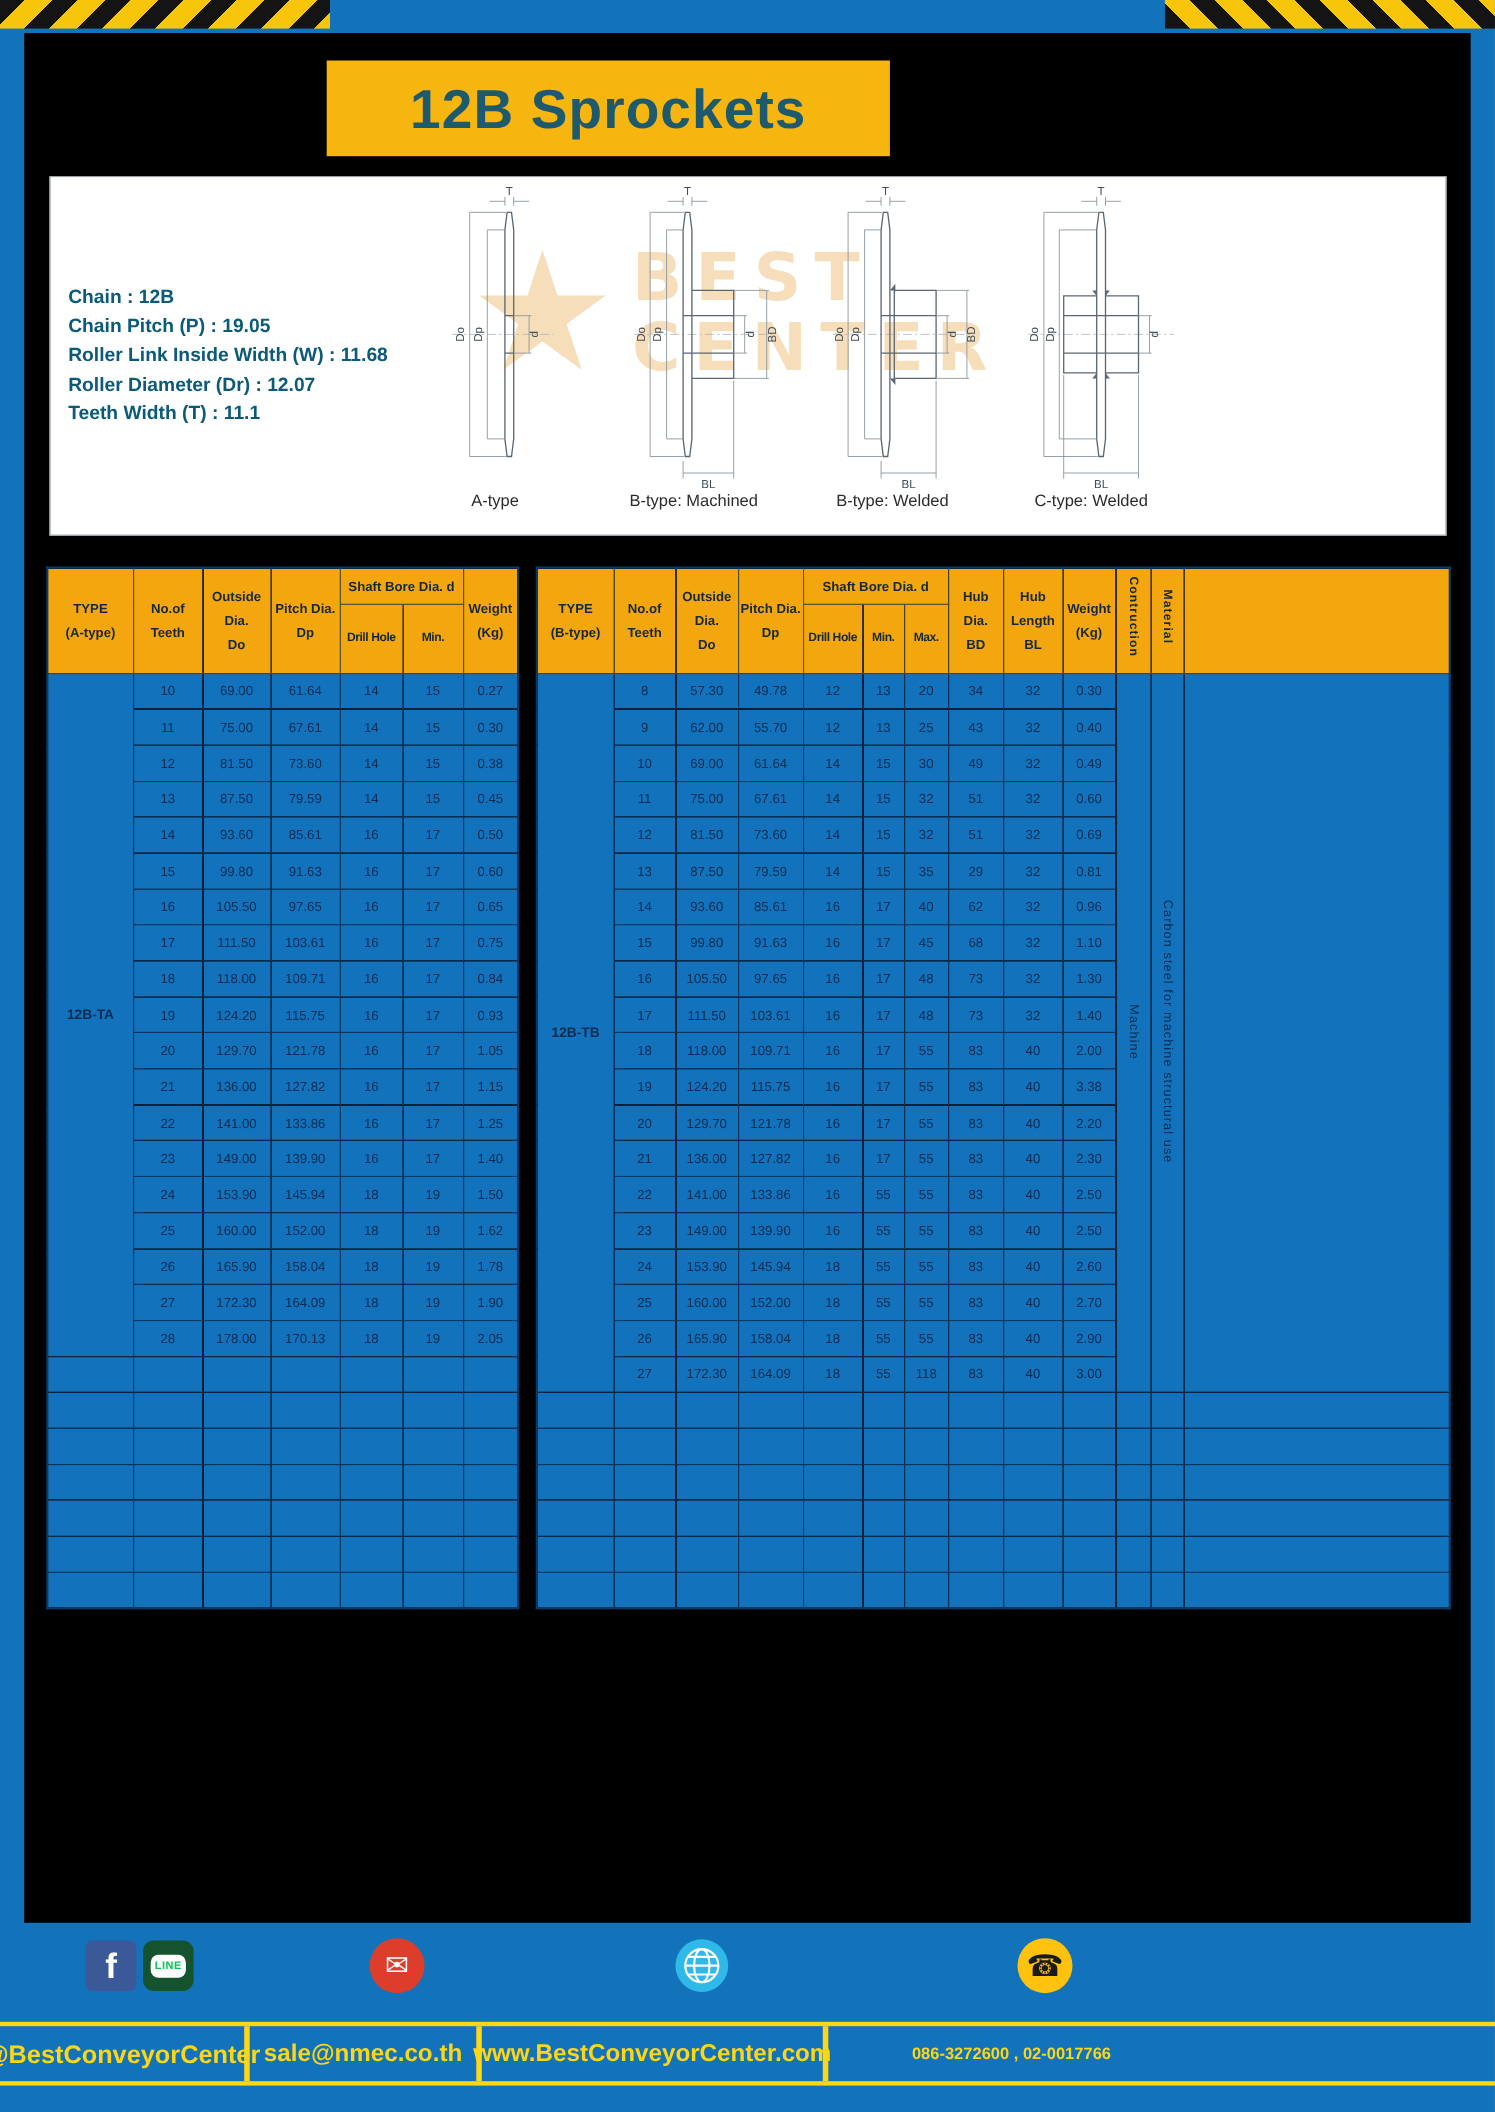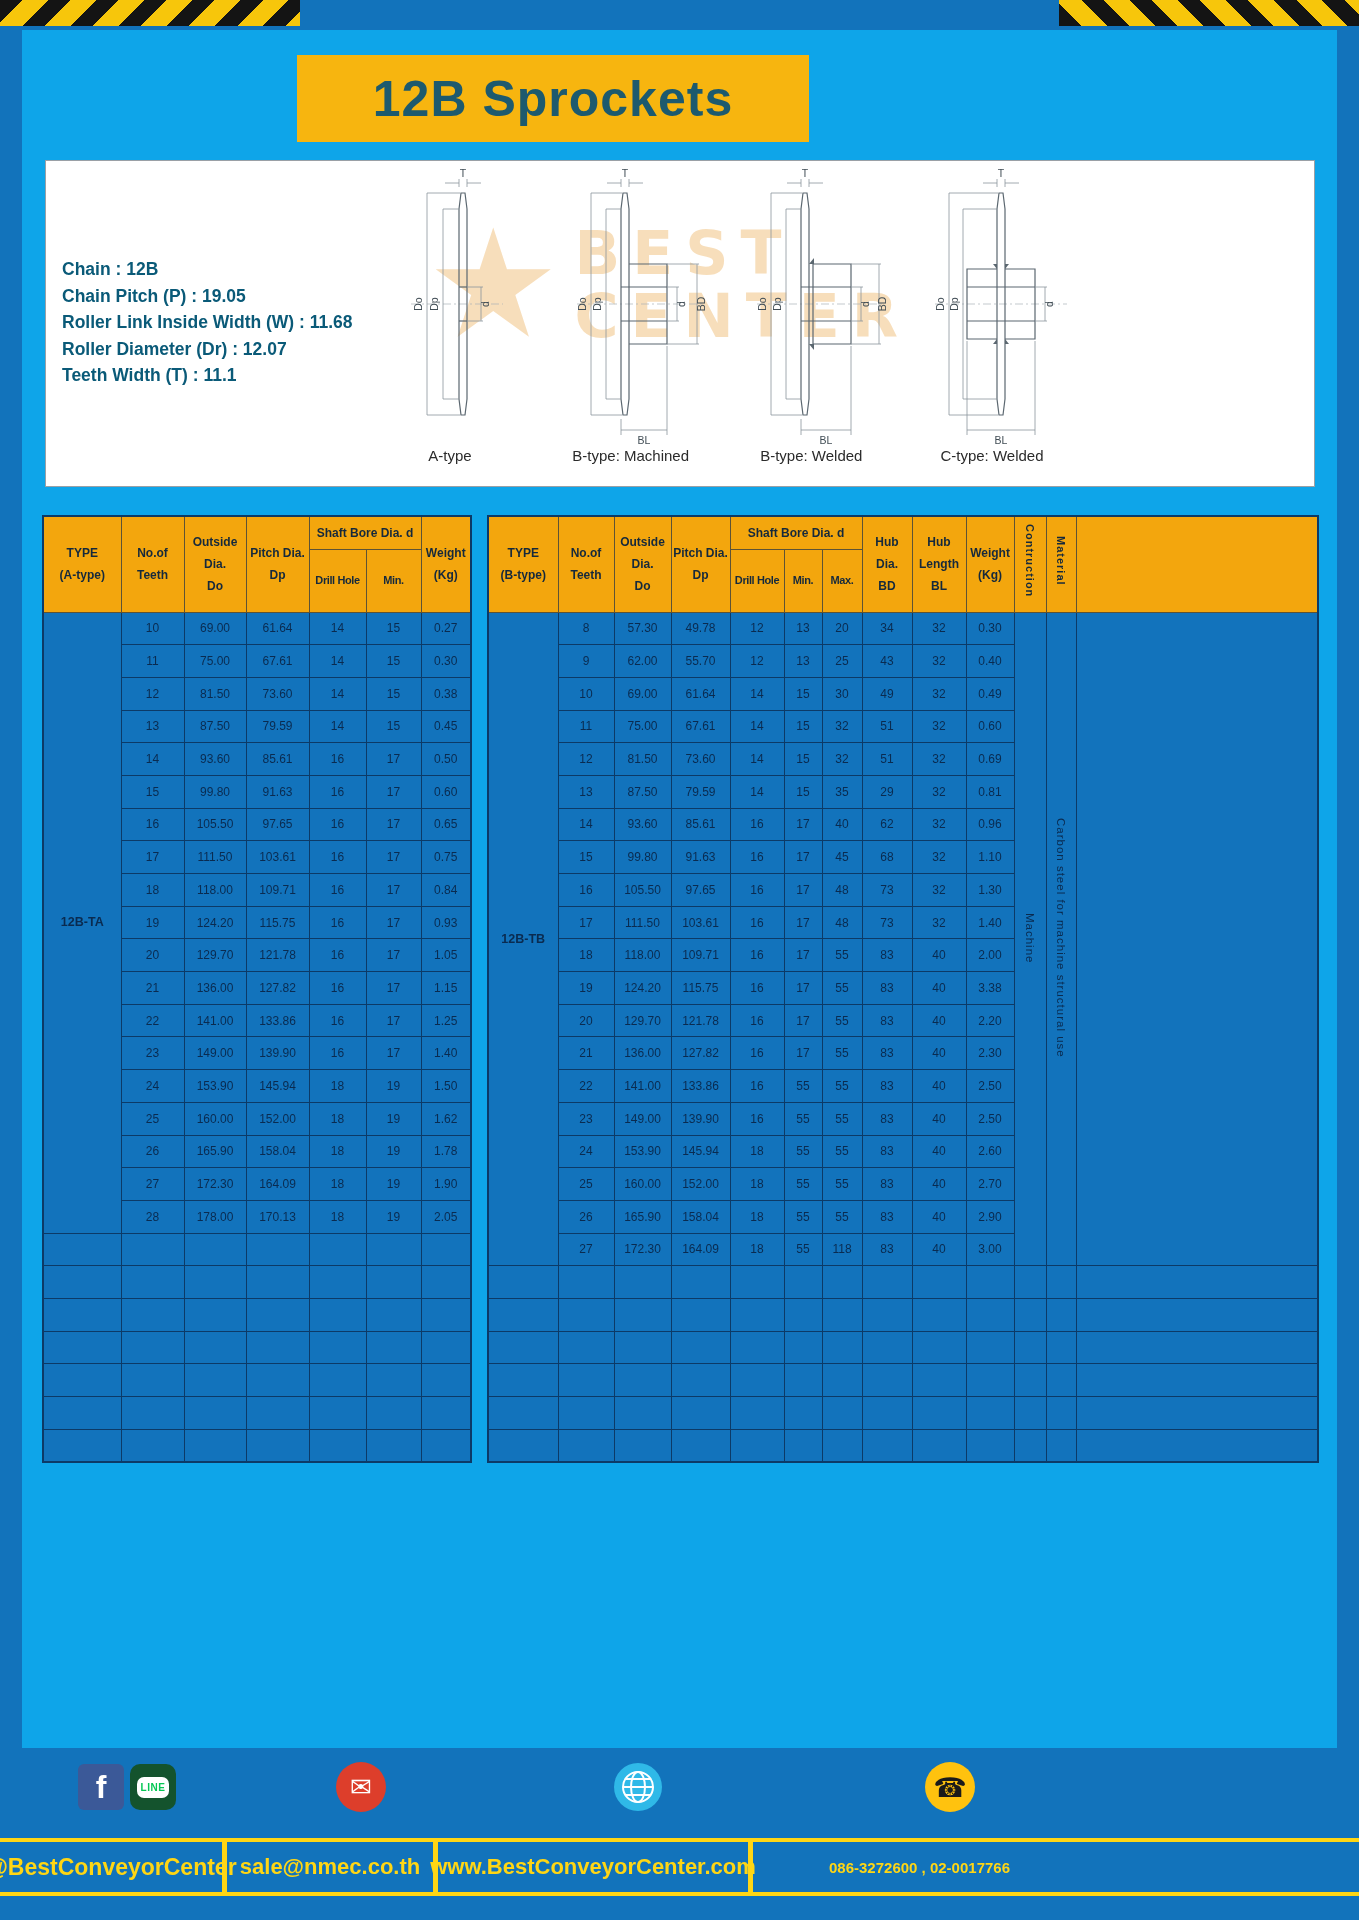--- a/index.html
+++ b/index.html
@@ -1,21 +1,21 @@
 <!DOCTYPE html>
 <html><head>
 <meta charset="utf-8">
 <style>
   *{box-sizing:border-box;margin:0;padding:0;}
   body{margin:0;background:#d9d9d9;font-family:"Liberation Sans",sans-serif;}
   .page{position:relative;width:1359px;height:1920px;background:#1273bb;overflow:hidden;}
   .hazard{position:absolute;top:0;height:26px;width:300px;}
   .hazard.left{left:0;background:repeating-linear-gradient(135deg,#141414 0 16px,#f7c60b 16px 34px);}
   .hazard.right{right:0;background:repeating-linear-gradient(45deg,#141414 0 16px,#f7c60b 16px 34px);}
-  .content{position:absolute;left:22px;top:30px;width:1315px;height:1718px;background:#0ea5e9;}
+  .content{position:absolute;left:22px;top:30px;width:1315px;height:1718px;background:#000000;}
   .title-banner{position:absolute;left:275px;top:25px;width:512px;height:87px;background:#f7b50f;display:flex;align-items:center;justify-content:center;}
   .title-banner h1{font-size:50px;color:#1d5a6e;font-weight:bold;letter-spacing:1px;}
   .spec-panel{position:absolute;left:23px;top:130px;width:1270px;height:327px;border:1px solid #9aa0a6;background:#fff;}
   .watermark{position:absolute;left:380px;top:60px;display:flex;align-items:center;gap:14px;opacity:.32;z-index:1;pointer-events:none;}
   .wm-star{font-size:150px;color:#e79a2e;line-height:.85;font-family:"DejaVu Sans",sans-serif;}
   .wm-lines{color:#e79a2e;font-weight:bold;font-size:60px;line-height:1.04;letter-spacing:12px;font-family:"DejaVu Sans",sans-serif;}
   .spec-lines{position:absolute;left:16px;top:95px;z-index:2;}
   .spec-line{font-size:17.5px;font-weight:bold;color:#0a5a78;line-height:26.5px;}
   .figures{position:absolute;left:318px;top:8px;width:714px;display:flex;justify-content:space-between;z-index:2;}
   .fig{width:172px;}

